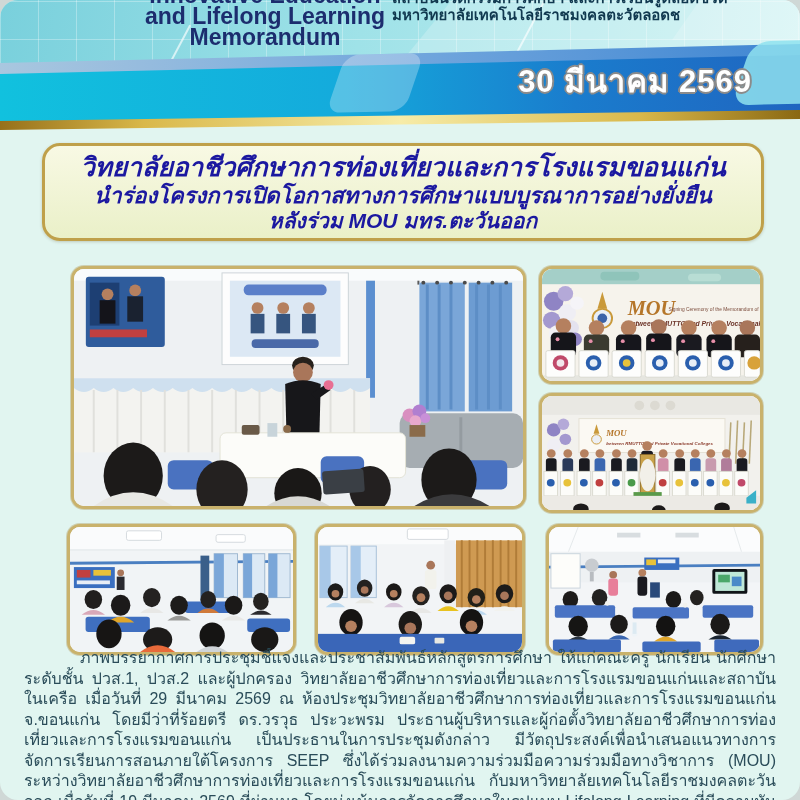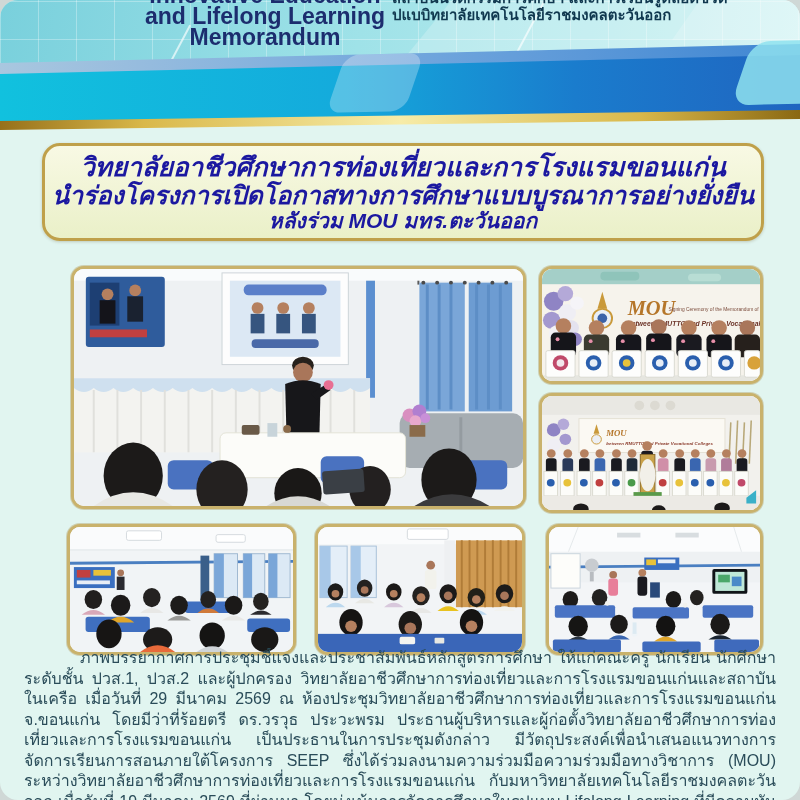--- a/index.html
+++ b/index.html
@@ -75,21 +75,21 @@
   
   .headline-box{
     position:absolute;left:42px;top:143px;width:716px;height:92px;
     background:linear-gradient(180deg,#f8f9e4 0%,#eaf0c8 100%);
     border:3px solid #bfa04a;border-radius:18px;
     box-shadow:0 1px 3px rgba(90,80,30,.25);
     display:flex;flex-direction:column;justify-content:center;align-items:center;
     color:#1b18a0;font-weight:bold;font-style:italic;text-align:center;
   }
   .headline-l1{font-size:26px;line-height:32px;}
-  .headline-l2{font-size:25px;line-height:25px;}
+  .headline-l2{font-size:22px;line-height:25px;}
   .headline-l3{font-size:21px;line-height:25px;}
   
   .photo{
     position:absolute;border:3px solid #c9b26c;border-radius:13px;overflow:hidden;
     background:#fff;box-shadow:0 0 0 1px rgba(170,140,70,.35);margin:16px;
   }
   .photo svg{display:block;width:100%;height:100%;}
   .photo1{left:55px;top:250px;width:449px;height:237px;}
   .photo2{left:523px;top:250px;width:218px;height:112px;}
   .photo3{left:523px;top:377px;width:218px;height:114px;}
@@ -114,28 +114,29 @@
     <div class="header-light-panel2"></div>
     <div class="diag-line a"></div>
     <div class="diag-line b"></div>
     <div class="inst-name">
       <div>Innovative Education</div>
       <div>and Lifelong Learning</div>
       <div>Memorandum</div>
     </div>
     <div class="inst-name-th">
       <div>สถาบันนวัตกรรมการศึกษา และการเรียนรู้ตลอดชีวิต</div>
-      <div>ปแบบิทยาลัยเทคโนโลยีราชมงคลตะวันออก</div>
+      <div>มหาวิทยาลัยเทคโนโลยีราชมงคลตะวัตลอดช</div>
     </div>
   </header>
 
   <div class="band strip"></div>
   <div class="band banner"></div>
   <div class="banner-shape1"></div>
   <div class="banner-shape2"></div>
+  <div class="banner-date">30 มีนาคม 2569</div>
   <div class="band gold"></div>
 
   <div class="headline-box">
     <div class="headline-l1">วิทยาลัยอาชีวศึกษาการท่องเที่ยวและการโรงแรมขอนแก่น</div>
     <div class="headline-l2">นำร่องโครงการเปิดโอกาสทางการศึกษาแบบบูรณาการอย่างยั่งยืน</div>
     <div class="headline-l3">หลังร่วม MOU มทร.ตะวันออก</div>
   </div>
 
   <figure class="photo photo1">
     <svg viewBox="0 0 455 243" preserveAspectRatio="none">

